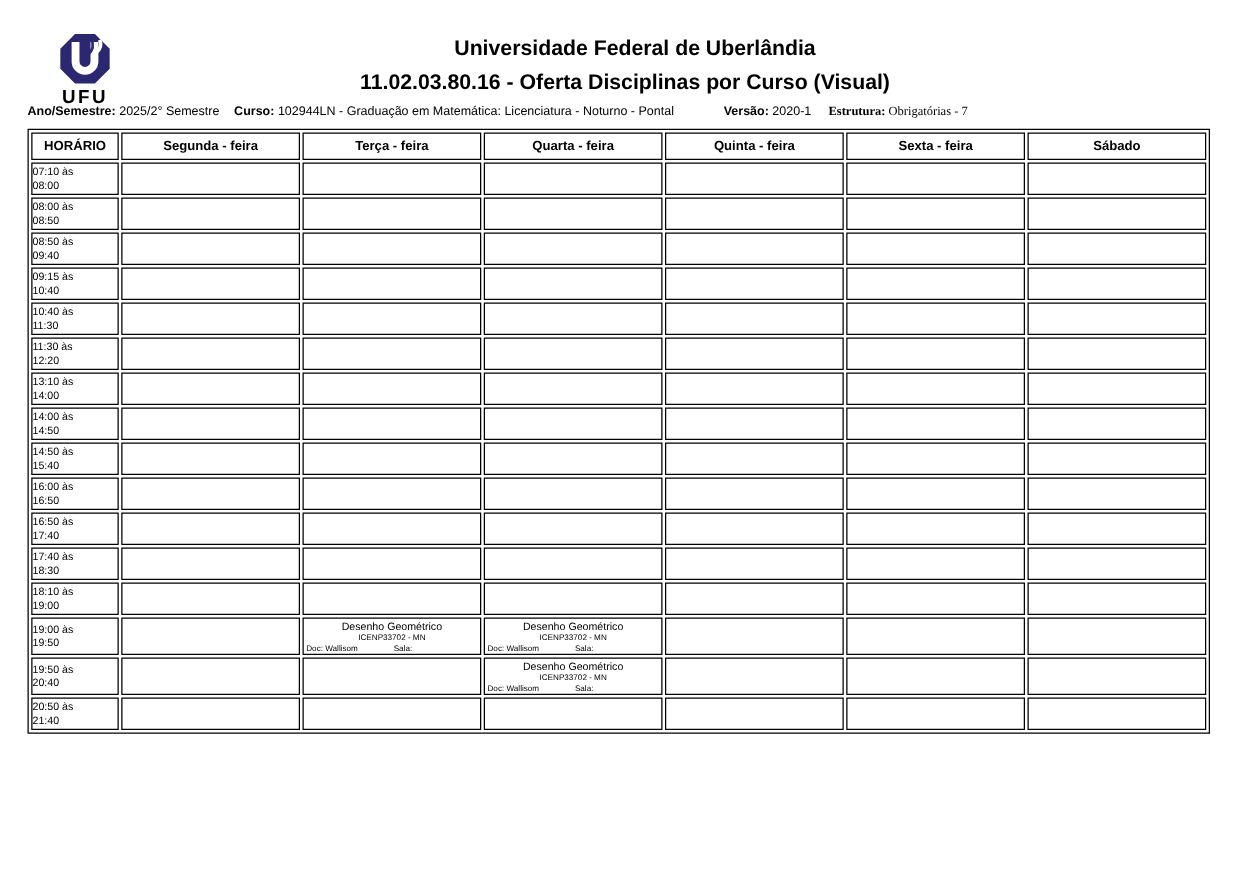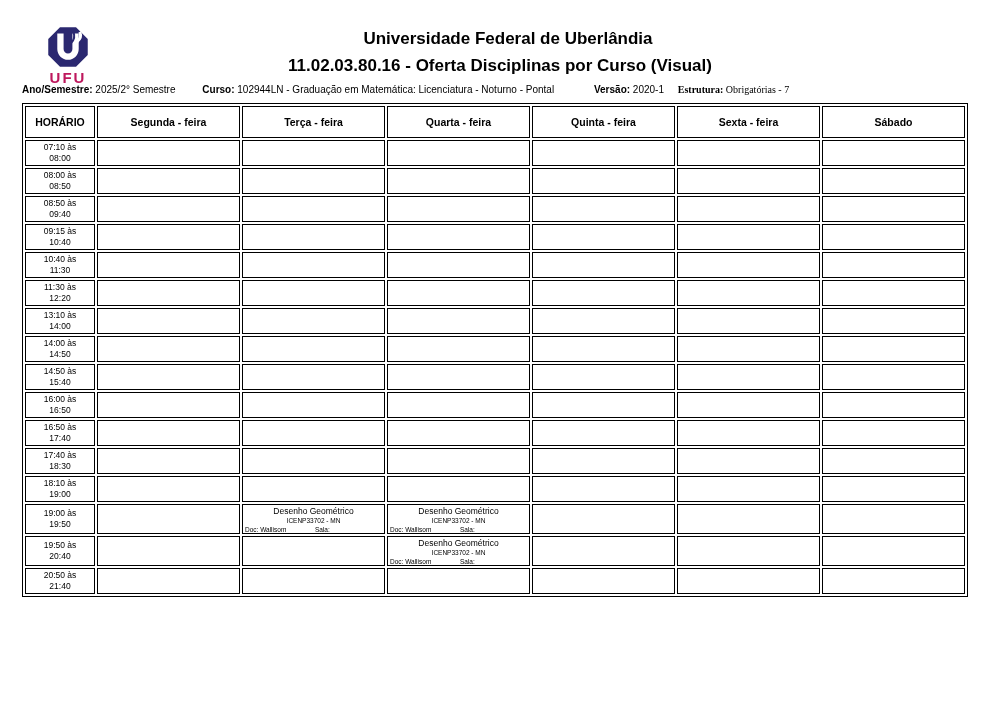--- a/index.html
+++ b/index.html
@@ -4,44 +4,44 @@
 <style>
   * { margin:0; padding:0; box-sizing:border-box; }
   html,body { width:1000px; height:707px; background:#ffffff; }
   body { font-family:"Liberation Sans", sans-serif; color:#000; position:relative; }
 
   .page { position:relative; width:1000px; height:707px; background:#fff; overflow:hidden; }
 
   
   .logo-block { position:absolute; left:38px; top:26px; width:60px; text-align:center; }
   .logo-badge { width:42px; height:42px; display:block; margin:0 auto; }
-  .logo-text { font-weight:bold; font-size:15px; letter-spacing:2px; color:#be185d; margin-top:1px; }
+  .logo-text { font-weight:bold; font-size:15px; letter-spacing:2px; color:#000000; margin-top:1px; }
 
   .titles { position:absolute; left:0; right:0; top:29px; text-align:center; }
   .title-main { font-size:17px; font-weight:bold;padding-left:16px; }
   .title-sub  { font-size:17px; font-weight:bold; margin-top:7px; }
 
   .datetime { position:absolute; left:885px; top:38px; font-size:9px; }
   .datetime .row { margin-bottom:13px; white-space:nowrap; }
   .datetime .lbl { font-weight:bold; margin-right:4px; }
 
   
   .info { position:absolute; left:22px; top:84px; width:946px; font-size:10px; white-space:nowrap; }
   .info .lbl { font-weight:bold;text-align:right; }
-  .info .seg-curso { margin-left:24px; }
+  .info .seg-curso { margin-left:9px; }
   .info .seg-versao { margin-left:37px; }
   .info .seg-estrutura { margin-left:11px;font-family:Liberation Serif, serif; }
 
   
   table.schedule { position:absolute; left:22px; top:103px; width:946px;
                    border-collapse:separate; border-spacing:2px;
                    border:1px solid #000; table-layout:fixed; }
   table.schedule th, table.schedule td { border:1px solid #000; background:#fff; overflow:hidden; }
-  table.schedule th { font-size:10.5px; font-weight:bold; height:32px; text-align:center; vertical-align:middle; }
-  td.time-cell { font-size:8.5px; text-align:center; vertical-align:middle; height:26px; line-height:1.35; }
+  table.schedule th { font-size:10.5px; font-weight:bold; height:22px; text-align:center; vertical-align:middle; }
+  td.time-cell { font-size:8.5px; text-align:left; vertical-align:middle; height:26px; line-height:1.35; }
   td.day-cell  { vertical-align:top; }
   .course-title { font-size:8.5px; text-align:center; padding-top:1px; }
   .course-code  { font-size:6.5px; text-align:center; margin-top:1px; }
   .course-meta  { font-size:6.5px; display:flex; margin-top:2px; }
   .course-meta .doc  { width:51%; padding-left:2px; white-space:nowrap; }
   .course-meta .sala { width:49%; white-space:nowrap; }
 </style>
 </head>
 <body>
 

